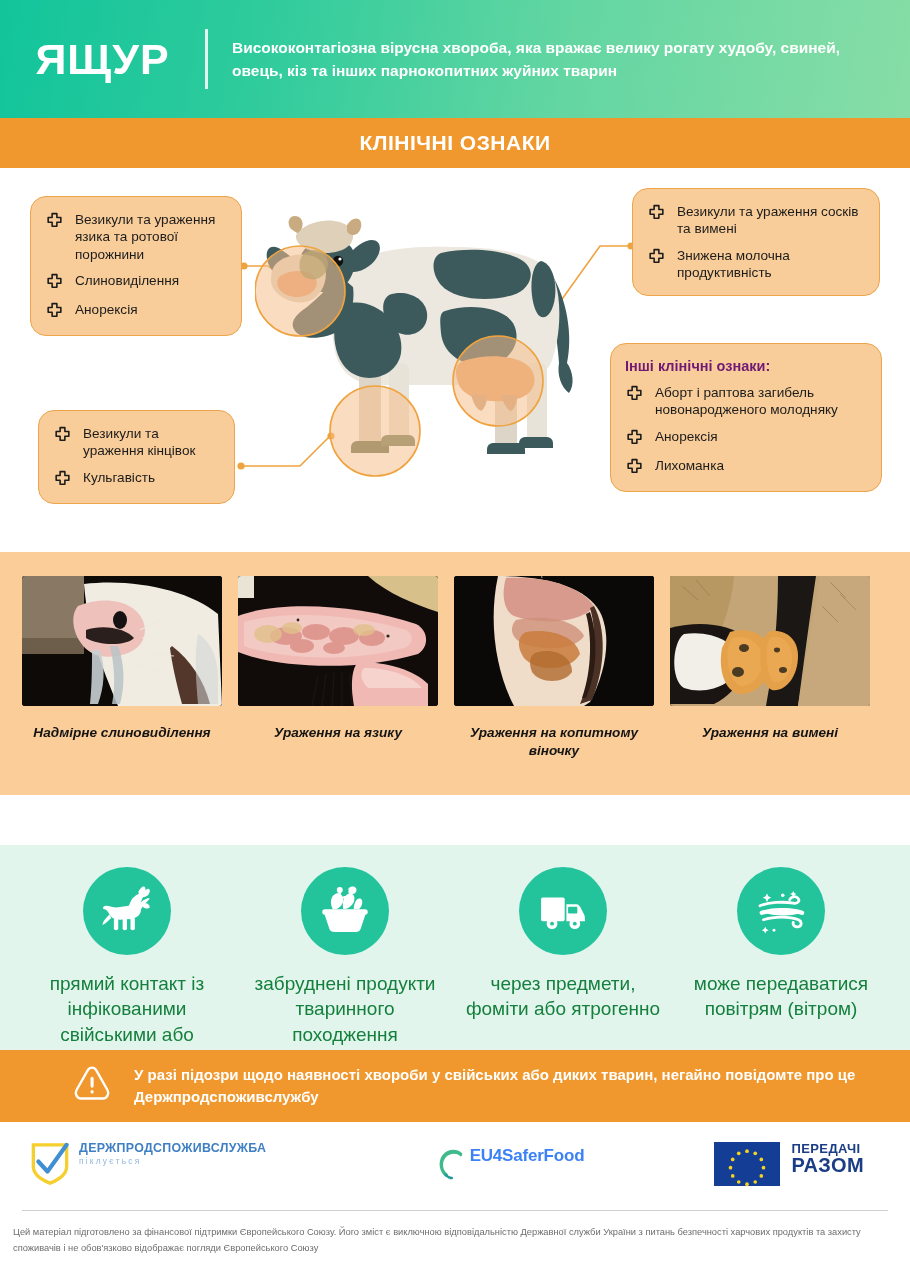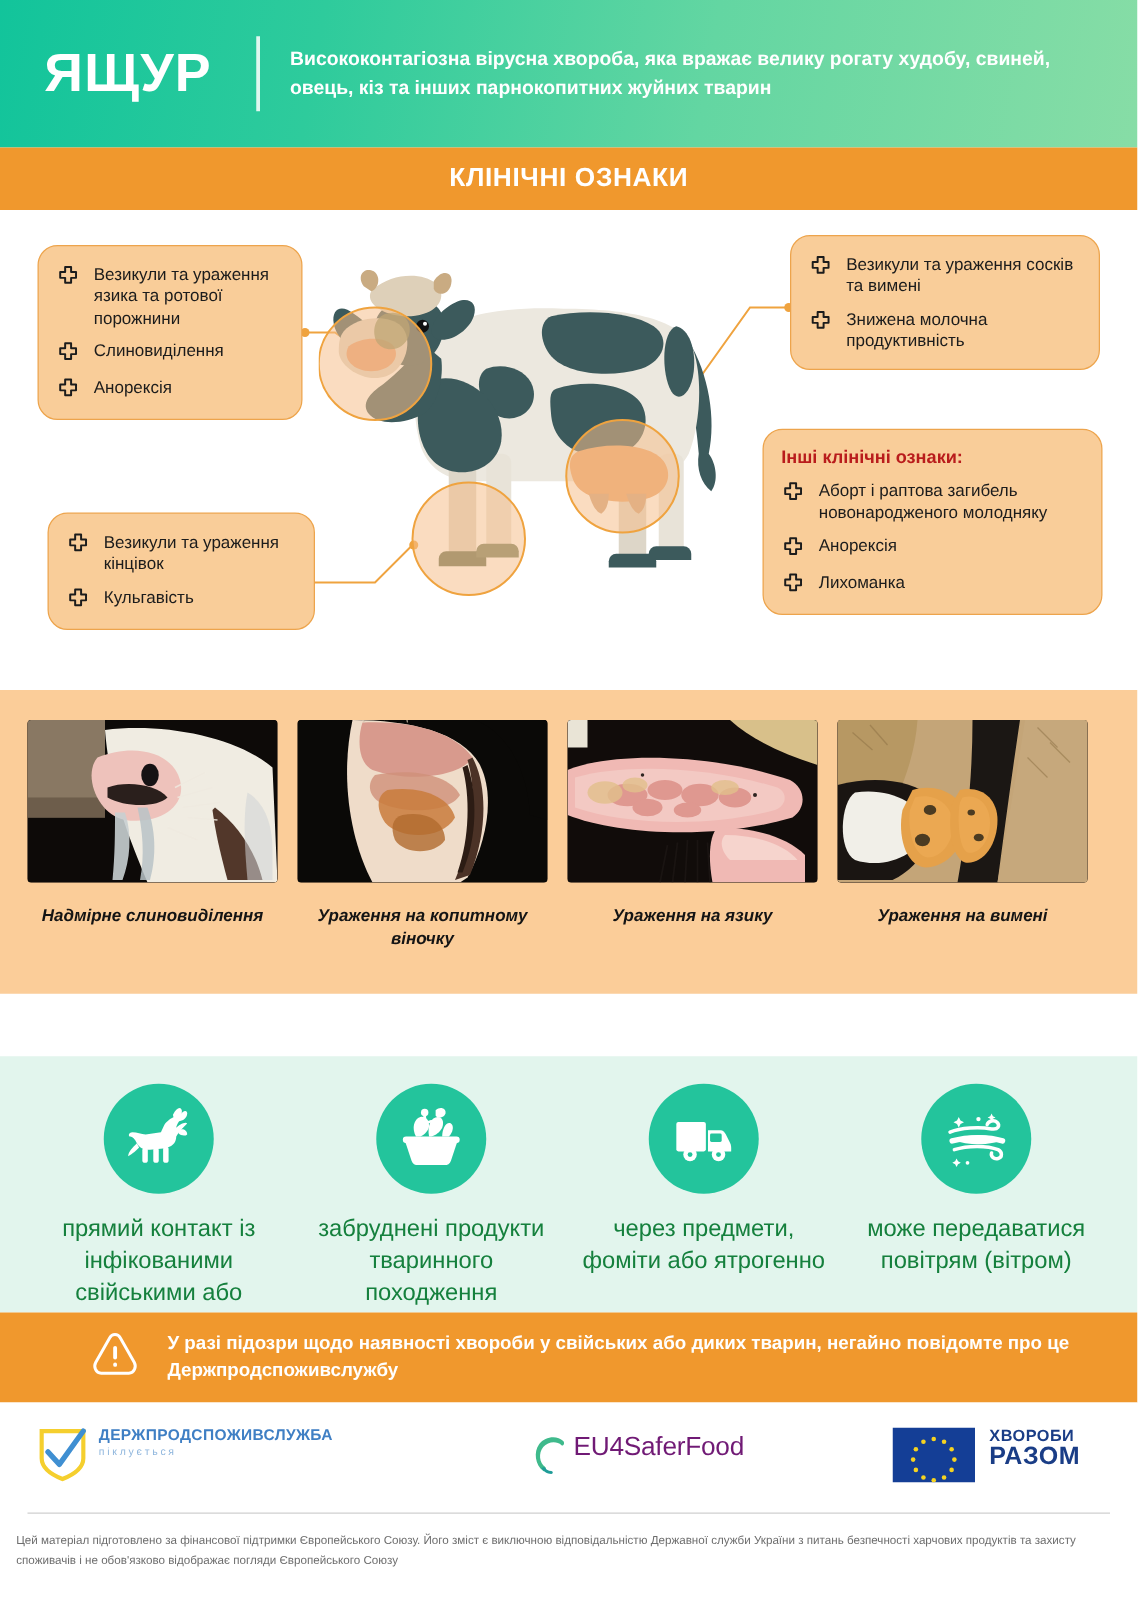--- a/index.html
+++ b/index.html
@@ -35,28 +35,28 @@
   .bar-orange { background: #f0982d; top: 118px; }
   .bar-teal   { background: #21c49b; top: 795px; }
 
   
   .clinical { position: absolute; left: 0; top: 168px; width: 910px; height: 384px; background: #fff; }
 
   .callout {
     position: absolute; background: #f9cd99; border: 1.6px solid #eda44c;
     border-radius: 16px; padding: 14px 16px 14px 14px;
   }
-  .callout-title { font-size: 14.5px; font-weight: 700; color: #b91c1c; margin-bottom: 10px; }
+  .callout-title { font-size: 14.5px; font-weight: 700; color: #701a75; margin-bottom: 10px; }
   .cl-item { display: flex; align-items: flex-start; margin-bottom: 9px; }
   .cl-item:last-child { margin-bottom: 0; }
   .cl-icon { flex: 0 0 auto; width: 19px; height: 19px; margin-right: 11px; margin-top: 1px; }
   .cl-text { font-size: 13.6px; color: #1c1c1c; line-height: 1.27; }
 
   #cb-mouth { left: 30px;  top: 28px;  width: 212px; }
-  #cb-limbs { left: 38px;  top: 242px; width: 214px; }
+  #cb-limbs { left: 38px;  top: 242px; width: 197px; }
   #cb-udder { left: 632px; top: 20px;  width: 248px; }
   #cb-other { left: 610px; top: 175px; width: 272px; }
 
   .cow-wrap { position: absolute; left: 255px; top: 35px; width: 380px; height: 290px; }
   .lines { position: absolute; left: 0; top: 0; width: 910px; height: 384px; pointer-events: none; }
 
   
   .photos {
     position: absolute; left: 0; top: 552px; width: 910px; height: 243px;
     background: #fbcd99;
@@ -100,21 +100,21 @@
   
   .footer { position: absolute; left: 0; top: 1122px; width: 910px; height: 158px; background: #fff; }
   .logos { display: flex; align-items: center; height: 88px; padding: 0 30px; }
   .logo-slot { display: flex; align-items: flex-start; }
   .logo-dcs { width: 330px; }
   .logo-eu4 { width: 300px; justify-content: center; }
   .logo-eu  { flex: 1; justify-content: flex-end; padding-right: 16px; }
   .dcs-text { margin-left: 9px; }
   .dcs-name { font-size: 12.4px; font-weight: 700; color: #3f7fc4; letter-spacing: .3px; }
   .dcs-sub  { font-size: 8.4px; color: #8fb6dd; letter-spacing: 2.2px; margin-top: 1px; }
-  .eu4-text { font-size: 21px; font-weight: 400; color: #701a75; margin-left: 2px; letter-spacing: -.2px; }
+  .eu4-text { font-size: 17px; font-weight: 700; color: #3b82f6; margin-left: 2px; letter-spacing: -.2px; }
   .eu-text { margin-left: 11px; line-height: 1.02; }
   .eu-l1 { font-size: 13px; font-weight: 700; color: #1a3d86; letter-spacing: .4px; }
   .eu-l2 { font-size: 20px; font-weight: 700; color: #1a3d86; letter-spacing: .4px; }
 
   .footrule { margin: 0 22px; height: 1px; background: #cfcfcf; }
   .disclaimer {
     padding: 13px 24px 0 13px; font-size: 9.3px; color: #6d6d6d; line-height: 1.75;
   }
 </style>
 </head>
@@ -320,74 +320,74 @@
             </g>
             <path d="M176,58 C190,66 196,84 196,104 L196,128 L176,128 C174,106 172,78 176,58 Z" fill="#cfd4d6" opacity=".55"></path>
           </svg>
         </div>
         <div class="photo-caption">Надмірне слиновиділення</div>
       </div>
 
       <div class="photo-cell">
         <div class="photo-frame">
           <svg viewBox="0 0 200 130" width="200" height="130">
+            <rect width="200" height="130" fill="#110c0a"></rect>
+            <rect x="0" y="0" width="16" height="22" fill="#e9e4d6"></rect>
+            <path d="M130,0 L200,0 L200,36 C176,28 150,18 130,0 Z" fill="#d8c08a"></path>
+            <path d="M0,40 C40,24 120,28 178,48 C190,54 192,70 180,78 C120,96 40,92 0,76 Z" fill="#f0b9b4"></path>
+            <path d="M6,46 C48,34 116,38 168,54 C176,58 176,68 166,72 C114,86 46,84 6,70 Z" fill="#f3c9c3"></path>
+            <g fill="#dc9088" opacity=".85">
+              <ellipse cx="48" cy="60" rx="16" ry="9"></ellipse>
+              <ellipse cx="78" cy="56" rx="14" ry="8"></ellipse>
+              <ellipse cx="106" cy="60" rx="15" ry="9"></ellipse>
+              <ellipse cx="134" cy="62" rx="13" ry="8"></ellipse>
+              <ellipse cx="64" cy="70" rx="12" ry="7"></ellipse>
+              <ellipse cx="96" cy="72" rx="11" ry="6"></ellipse>
+            </g>
+            <g fill="#e2c08c" opacity=".8">
+              <ellipse cx="30" cy="58" rx="14" ry="9"></ellipse>
+              <ellipse cx="54" cy="52" rx="10" ry="6"></ellipse>
+              <ellipse cx="126" cy="54" rx="11" ry="6"></ellipse>
+            </g>
+            <path d="M120,86 C150,86 176,94 190,108 L190,130 L116,130 C112,108 114,92 120,86 Z" fill="#f0b9b4"></path>
+            <path d="M126,92 C152,92 174,100 184,112 L130,112 C122,104 122,96 126,92 Z" fill="#f6d4cd"></path>
+            <g stroke="#1a1412" stroke-width="1.4">
+              <path d="M96,96 L94,130"></path>
+                <path d="M104,96 L104,130"></path>
+                <path d="M112,98 L114,130"></path>
+              <path d="M88,98 L84,130"></path>
+                <path d="M80,100 L74,130"></path>
+            </g>
+            <circle cx="150" cy="60" r="1.6" fill="#2e2420"></circle>
+            <circle cx="60" cy="44" r="1.4" fill="#2e2420"></circle>
+          </svg>
+        </div>
+        <div class="photo-caption">Ураження на язику</div>
+      </div>
+
+      <div class="photo-cell">
+        <div class="photo-frame">
+          <svg viewBox="0 0 200 130" width="200" height="130">
             <rect width="200" height="130" fill="#0a0907"></rect>
             <path d="M44,0 C90,0 132,10 146,36 C158,60 152,96 136,126 L130,130 L60,130 C42,96 34,46 44,0 Z" fill="#efdcc9"></path>
             <path d="M52,2 C92,0 126,10 140,30 C130,46 88,50 60,40 C48,34 48,14 52,2 Z" fill="#d89a8d"></path>
             <path d="M62,44 C92,38 122,44 130,60 C122,74 86,76 66,66 C56,60 56,50 62,44 Z" fill="#cf9079" opacity=".8"></path>
             <path d="M72,56 C100,52 122,62 126,78 C116,96 82,96 70,82 C62,70 64,60 72,56 Z" fill="#c97b3c" opacity=".85"></path>
             <path d="M84,76 C104,72 118,82 118,96 C110,108 86,108 78,96 C74,86 76,78 84,76 Z" fill="#b06a2e" opacity=".8"></path>
             <path d="M140,30 C152,52 152,90 138,124 L126,128 C140,96 144,58 136,32 Z" fill="#4b3226"></path>
             <path d="M136,36 C144,60 144,94 132,122 L128,122 C138,94 138,60 132,38 Z" fill="#2c1c14"></path>
             <g stroke="#d7c7b4" stroke-width="1" opacity=".8">
               <path d="M54,2 L44,-8"></path>
                 <path d="M70,0 L64,-10"></path>
                 <path d="M88,2 L86,-8"></path>
             </g>
             <path d="M142,0 C168,10 184,40 186,76 L200,80 L200,0 Z" fill="#0a0907"></path>
           </svg>
         </div>
         <div class="photo-caption">Ураження на копитному віночку</div>
-      </div>
-
-      <div class="photo-cell">
-        <div class="photo-frame">
-          <svg viewBox="0 0 200 130" width="200" height="130">
-            <rect width="200" height="130" fill="#110c0a"></rect>
-            <rect x="0" y="0" width="16" height="22" fill="#e9e4d6"></rect>
-            <path d="M130,0 L200,0 L200,36 C176,28 150,18 130,0 Z" fill="#d8c08a"></path>
-            <path d="M0,40 C40,24 120,28 178,48 C190,54 192,70 180,78 C120,96 40,92 0,76 Z" fill="#f0b9b4"></path>
-            <path d="M6,46 C48,34 116,38 168,54 C176,58 176,68 166,72 C114,86 46,84 6,70 Z" fill="#f3c9c3"></path>
-            <g fill="#dc9088" opacity=".85">
-              <ellipse cx="48" cy="60" rx="16" ry="9"></ellipse>
-              <ellipse cx="78" cy="56" rx="14" ry="8"></ellipse>
-              <ellipse cx="106" cy="60" rx="15" ry="9"></ellipse>
-              <ellipse cx="134" cy="62" rx="13" ry="8"></ellipse>
-              <ellipse cx="64" cy="70" rx="12" ry="7"></ellipse>
-              <ellipse cx="96" cy="72" rx="11" ry="6"></ellipse>
-            </g>
-            <g fill="#e2c08c" opacity=".8">
-              <ellipse cx="30" cy="58" rx="14" ry="9"></ellipse>
-              <ellipse cx="54" cy="52" rx="10" ry="6"></ellipse>
-              <ellipse cx="126" cy="54" rx="11" ry="6"></ellipse>
-            </g>
-            <path d="M120,86 C150,86 176,94 190,108 L190,130 L116,130 C112,108 114,92 120,86 Z" fill="#f0b9b4"></path>
-            <path d="M126,92 C152,92 174,100 184,112 L130,112 C122,104 122,96 126,92 Z" fill="#f6d4cd"></path>
-            <g stroke="#1a1412" stroke-width="1.4">
-              <path d="M96,96 L94,130"></path>
-                <path d="M104,96 L104,130"></path>
-                <path d="M112,98 L114,130"></path>
-              <path d="M88,98 L84,130"></path>
-                <path d="M80,100 L74,130"></path>
-            </g>
-            <circle cx="150" cy="60" r="1.6" fill="#2e2420"></circle>
-            <circle cx="60" cy="44" r="1.4" fill="#2e2420"></circle>
-          </svg>
-        </div>
-        <div class="photo-caption">Ураження на язику</div>
       </div>
 
       <div class="photo-cell">
         <div class="photo-frame">
           <svg viewBox="0 0 200 130" width="200" height="130">
             <rect width="200" height="130" fill="#0d0b09"></rect>
             <path d="M0,0 L200,0 L200,130 L0,130 Z" fill="#c4a578"></path>
             <path d="M0,0 L64,0 C62,30 50,60 36,86 L0,96 Z" fill="#b79863"></path>
             <path d="M108,0 L146,0 C140,40 134,84 128,130 L96,130 C104,86 108,42 108,0 Z" fill="#1b1714"></path>
             <path d="M150,0 L200,0 L200,130 L128,130 C136,84 144,40 150,0 Z" fill="#c6a87c"></path>
@@ -546,21 +546,21 @@
               <circle cx="36" cy="46" r="2"></circle>
                 <circle cx="27" cy="43.6" r="2"></circle>
               <circle cx="20.4" cy="37" r="2"></circle>
                 <circle cx="18" cy="28" r="2"></circle>
               <circle cx="20.4" cy="19" r="2"></circle>
                 <circle cx="27" cy="12.4" r="2"></circle>
             </g>
           </svg>
         </span>
         <span class="eu-text">
-          <span class="eu-l1" style="display:block">ХВОРОБИ</span>
+          <span class="eu-l1" style="display:block">ПЕРЕДАЧІ</span>
           <span class="eu-l2" style="display:block">РАЗОМ</span>
         </span>
       </div>
 
     </div>
 
     <div class="footrule"></div>
     <div class="disclaimer">Цей матеріал підготовлено за фінансової підтримки Європейського Союзу. Його зміст є виключною відповідальністю  Державної служби України з питань безпечності харчових продуктів та захисту споживачів і не обов'язково відображає погляди Європейського Союзу</div>
   </div>
 

